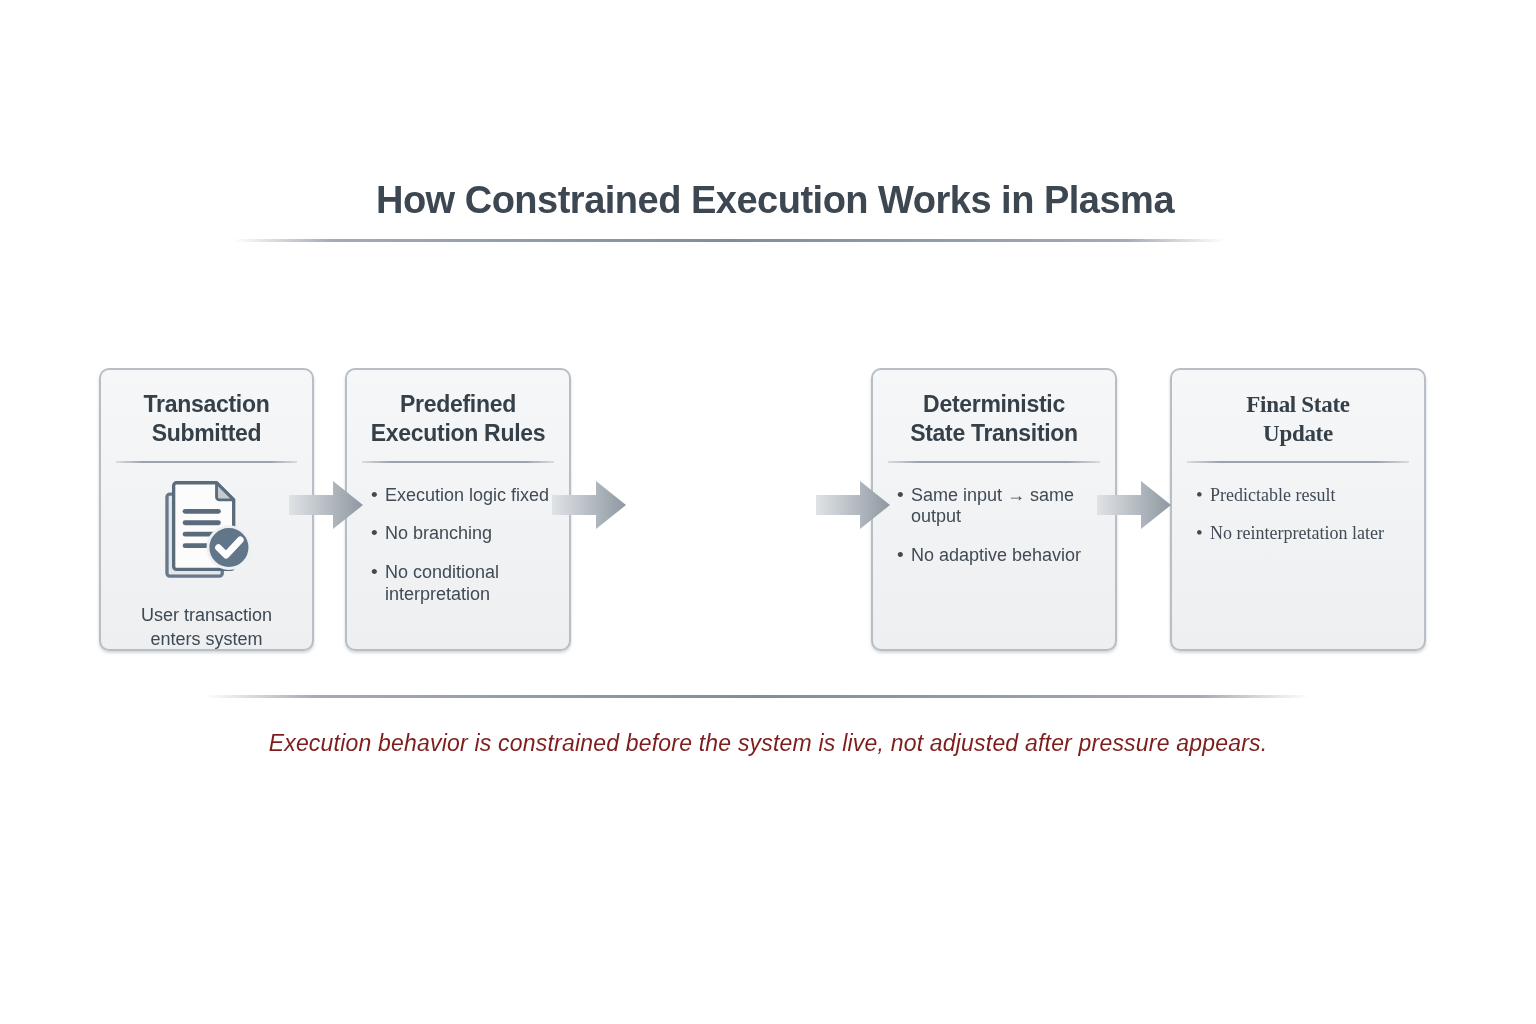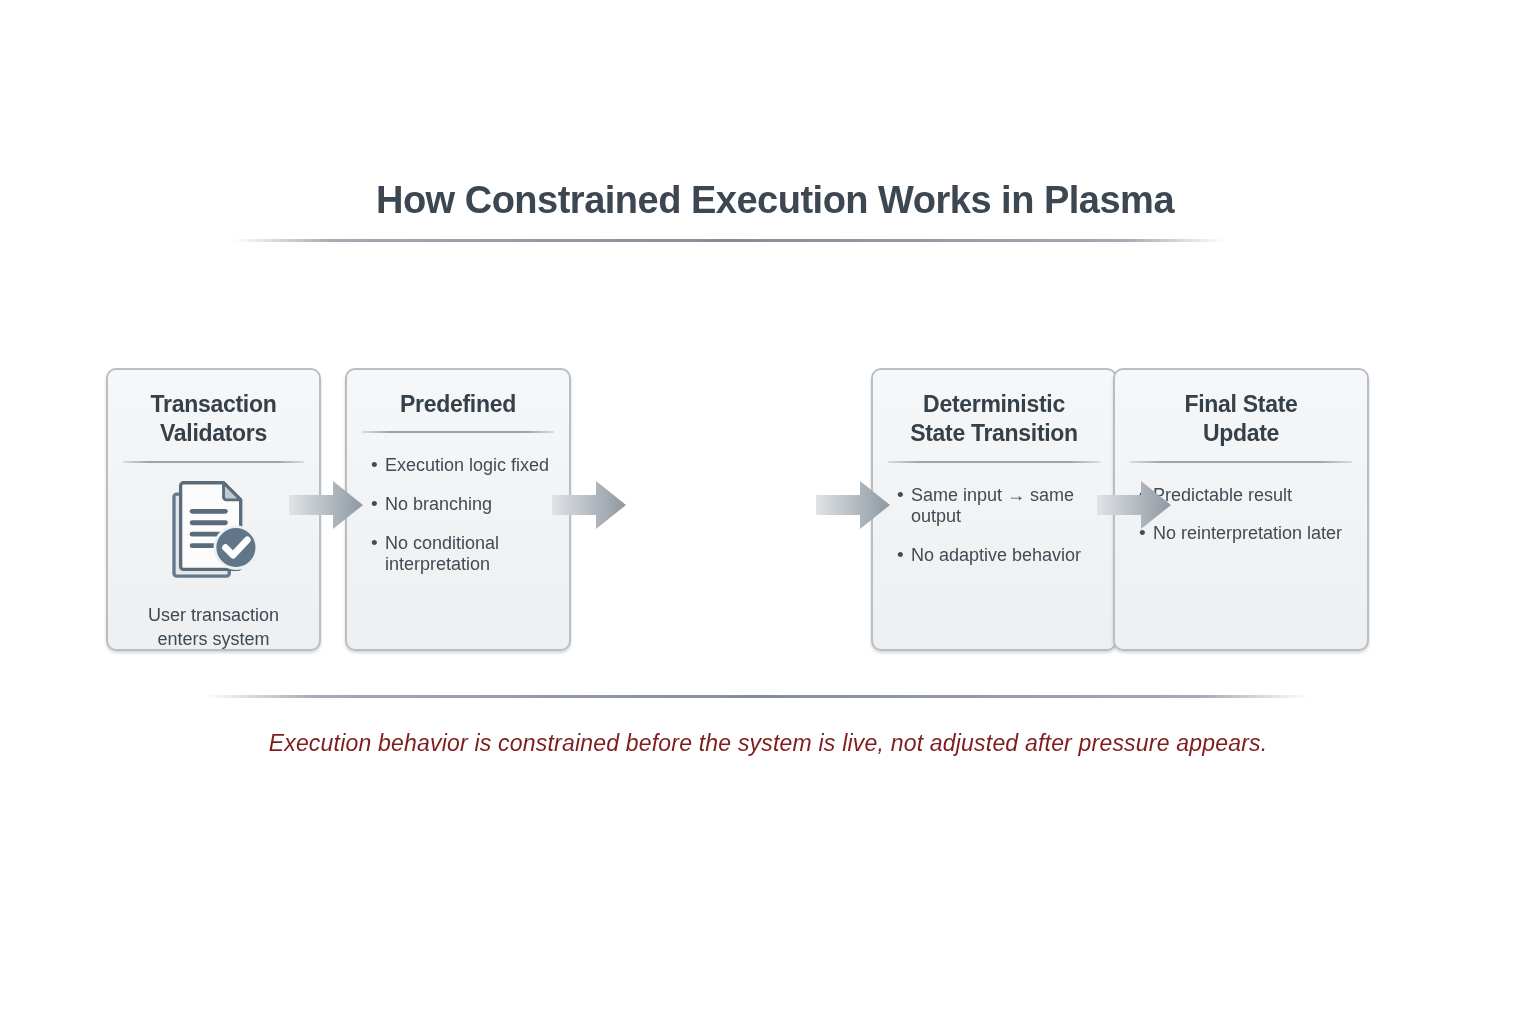--- a/index.html
+++ b/index.html
@@ -18,25 +18,25 @@
   }
   .rule-top    { top:239px; left:233px; width:992px; }
   .rule-bottom { top:695px; left:204px; width:1106px; }
 
   .step {
     position:absolute; top:368px; height:283px; box-sizing:border-box;
     background:linear-gradient(180deg, #f6f7f8 0%, #f1f2f4 60%, #edeff1 100%);
     border:2px solid #b8bec5; border-radius:10px;
     box-shadow:0 2px 3px rgba(100,110,120,0.28);
   }
-  .step-1 { left:106px;   width:215px; }
+  .step-1 { left:99px;   width:215px; }
   .step-2 { left:345px;  width:226px; }
   .step-3 { left:607px;  width:228px; }
   .step-4 { left:871px;  width:246px; }
-  .step-5 { left:1113px; width:256px; }
+  .step-5 { left:1170px; width:256px;font-family:Liberation Serif, serif; }
 
   .step-title {
     margin-top:20px; text-align:center;
     font-size:23px; font-weight:700; line-height:1.28; color:#364049;
     letter-spacing:-0.3px;
   }
   .step-rule {
     height:2px; margin:12px 15px 0 15px;
     background:linear-gradient(90deg, rgba(168,176,184,0.35), rgba(150,158,168,0.95) 15%, rgba(150,158,168,0.95) 85%, rgba(168,176,184,0.35));
   }
@@ -65,21 +65,21 @@
 <body>
 
 <div class="canvas">
 
   <h1 class="page-title">How Constrained Execution Works in Plasma</h1>
   <div class="rule rule-top"></div>
 
   <section class="step step-1">
     <div class="step-title">
       <div>Transaction</div>
-      <div>Validators</div>
+      <div>Submitted</div>
     </div>
     <div class="step-rule"></div>
     <div class="icon-wrap">
       <svg width="96" height="122" viewBox="0 0 100 128" aria-hidden="true">
         <rect x="8" y="18" width="58" height="86" rx="3" fill="#e4e7ea" stroke="#67788a" stroke-width="3.5"></rect>
         <path d="M18 6 H60 L78 24 V94 a3 3 0 0 1 -3 3 H18 a3 3 0 0 1 -3 -3 V9 a3 3 0 0 1 3 -3 Z" fill="#fcfcfd" stroke="#5a6c7c" stroke-width="3.5" stroke-linejoin="round"></path>
         <path d="M60 6 L78 24 H63 a3 3 0 0 1 -3 -3 Z" fill="#c3cad1" stroke="#5a6c7c" stroke-width="3" stroke-linejoin="round"></path>
         <line x1="27" y1="36" x2="62" y2="36" stroke="#5a6c7c" stroke-width="5" stroke-linecap="round"></line>
         <line x1="27" y1="48" x2="62" y2="48" stroke="#5a6c7c" stroke-width="5" stroke-linecap="round"></line>
         <line x1="27" y1="60" x2="62" y2="60" stroke="#5a6c7c" stroke-width="5" stroke-linecap="round"></line>
@@ -87,20 +87,21 @@
         <circle cx="73" cy="74" r="22" fill="#62768a" stroke="#eef0f2" stroke-width="3"></circle>
         <path d="M62 74 L70 82 L85 66" fill="none" stroke="#ffffff" stroke-width="7" stroke-linecap="round" stroke-linejoin="round"></path>
       </svg>
     </div>
     <div class="step-caption">User transaction enters system</div>
   </section>
 
   <section class="step step-2">
     <div class="step-title">
       <div>Predefined</div>
+      <div>Execution Rules</div>
     </div>
     <div class="step-rule"></div>
     <ul class="bullets">
       <li>Execution logic fixed</li>
       <li>No branching</li>
       <li>No conditional interpretation</li>
     </ul>
   </section>
 
 

